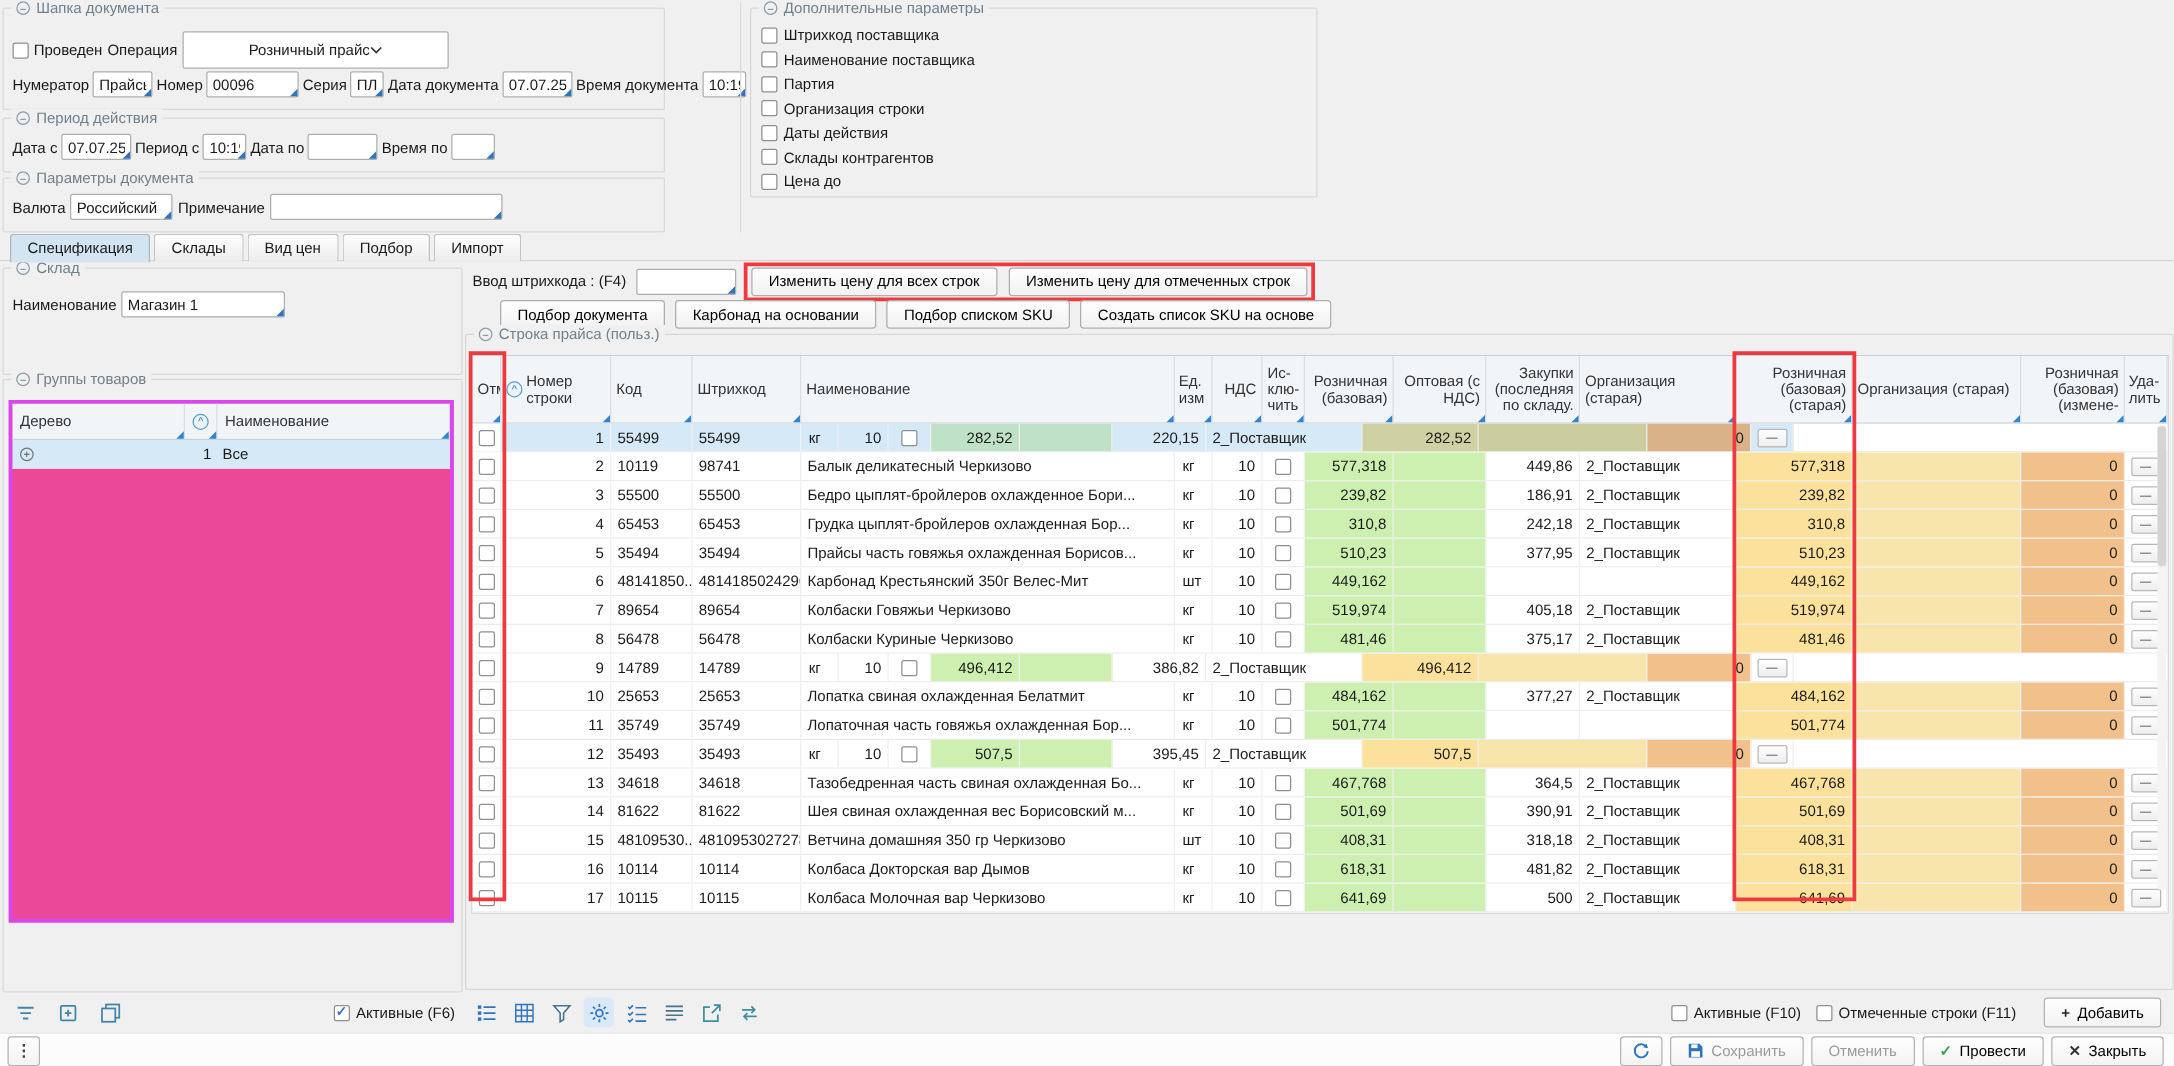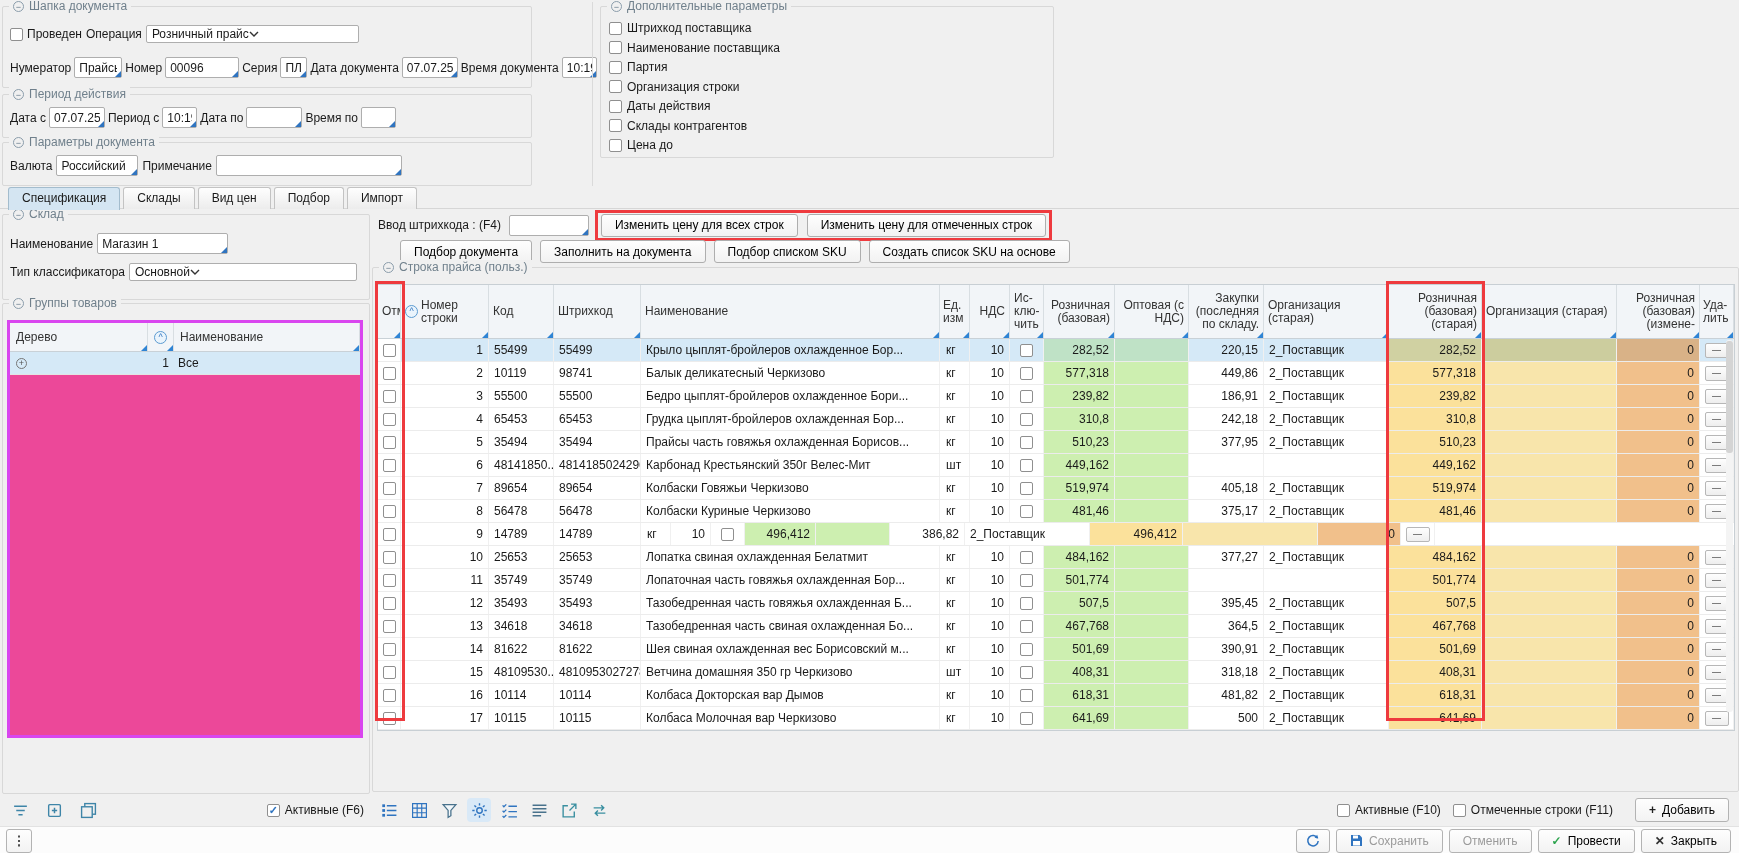--- a/index.html
+++ b/index.html
@@ -11,21 +11,21 @@
   .grp{position:absolute;border:1px solid #d8d8d8;border-radius:2px;background:transparent}
   .grp-label{position:absolute;top:-8px;left:6px;display:flex;align-items:center;gap:5px;background:#f0f0f0;padding:0 4px;color:#70808c;white-space:nowrap}
   .collapse-ic{width:11px;height:11px;border:1px solid #8b9dab;border-radius:50%;color:#5f7486;font-size:9px;line-height:10px;text-align:center;display:inline-block;font-style:normal;box-sizing:border-box}
   .collapse-ic i{font-style:normal}
   
   .frow{display:flex;align-items:center;gap:4px;white-space:nowrap}
   .lbl{white-space:nowrap}
   .fld{position:relative;display:inline-flex;align-items:center;height:21px;background:#fff;border:1px solid #aeaeae;border-radius:2px;box-sizing:border-box}
   .fld::after{content:"";position:absolute;right:0;bottom:0;border-style:solid;border-width:0 0 6px 6px;border-color:transparent transparent #2f74c0 transparent}
   .fld input{border:none;outline:none;background:transparent;font:inherit;color:inherit;width:100%;padding:0 4px;height:17px}
-  .combo{position:relative;display:inline-flex;align-items:center;height:18px;background:#fff;border:1px solid #aeaeae;border-radius:2px;box-sizing:border-box;justify-content:flex-start;padding-left:5px}
+  .combo{position:relative;display:inline-flex;align-items:center;height:30px;background:#fff;border:1px solid #aeaeae;border-radius:2px;box-sizing:border-box;justify-content:center;padding-left:5px}
   .combo svg{margin-right:5px}
   .cb{width:13px;height:13px;background:#fff;border:1px solid #8f8f8f;border-radius:2px;display:inline-flex;align-items:center;justify-content:center;box-sizing:border-box;flex:0 0 13px}
   .cb i{font-style:normal;color:#2f74c0;font-size:11px;line-height:11px;font-weight:bold}
   .cbrow{display:flex;align-items:center;gap:5px}
   
   #tabs{position:absolute;left:8px;top:187px;display:flex;gap:3px;z-index:3}
   .tab{height:21px;line-height:21px;padding:0 13px;border:1px solid #c3c3c3;border-bottom:none;border-radius:3px 3px 0 0;background:linear-gradient(#fefefe,#ececec)}
   .tab.active{background:#d4e5f2;border-color:#a3bccd;height:22px}
   #tabs-line{position:absolute;left:0;top:208px;width:1739px;height:1px;background:#d6d6d6;z-index:2}
   
@@ -230,29 +230,20 @@
     <div class="grp-label">
       <span class="collapse-ic"><i>−</i></span>
       <span>Склад</span>
     </div>
     <div class="frow" style="position:absolute;left:7px;top:18px">
       <span class="lbl">Наименование</span>
       <span class="fld" style="width:131px">
           <input value="Магазин 1" style="">
         </span>
     </div>
-    <div class="frow" style="position:absolute;left:7px;top:48px">
-      <span class="lbl">Тип классификатора</span>
-      <div class="combo" style="width:228px">
-        <span>Основной</span>
-        <svg width="10" height="7" viewBox="0 0 10 7">
-            <path d="M1 1l4 4 4-4" fill="none" stroke="#333" stroke-width="1.4"></path>
-          </svg>
-      </div>
-    </div>
   </div>
 
   <div class="grp" id="grp-groups">
     <div class="grp-label">
       <span class="collapse-ic"><i>−</i></span>
       <span>Группы товаров</span>
     </div>
     <div id="tree">
       <div class="mini-head">
         <div class="mh m-tree">
@@ -280,21 +271,21 @@
     <span class="fld" style="width:80px">
         <input value="" style="">
       </span>
     <div class="red-wrap" style="margin-left:6px">
       <button class="abtn">Изменить цену для всех строк</button>
       <button class="abtn">Изменить цену для отмеченных строк</button>
     </div>
   </div>
   <div style="position:absolute;left:400px;top:240px;display:flex;gap:8px">
     <button class="abtn">Подбор документа</button>
-    <button class="abtn">Заполнить на документа</button>
+    <button class="abtn">Карбонад на основании</button>
     <button class="abtn">Подбор списком SKU</button>
     <button class="abtn">Создать список SKU на основе</button>
   </div>
 
   <div class="grp" id="grp-price">
     <div class="grp-label">
       <span class="collapse-ic"><i>−</i></span>
       <span>Строка прайса (польз.)</span>
     </div>
     <div id="tbl">
@@ -350,21 +341,20 @@
           </div>
       </div>
       <div id="rows-host">
           <div class="trow sel">
             <div class="cell col-otm c-cb">
               <span class="cb"></span>
             </div>
             <div class="cell col-num tnum">1</div>
             <div class="cell col-code">55499</div>
             <div class="cell col-bar">55499</div>
-            <div class="cell col-name">Крыло цыплят-бройлеров охлажденное Бор...</div>
             <div class="cell col-unit">кг</div>
             <div class="cell col-vat tnum">10</div>
             <div class="cell col-excl c-cb">
               <span class="cb"></span>
             </div>
             <div class="cell col-retail tnum bg-g">282,52</div>
             <div class="cell col-opt bg-g"></div>
             <div class="cell col-pur tnum">220,15</div>
             <div class="cell col-org1">2_Поставщик</div>
             <div class="cell col-rold tnum bg-y">282,52</div>
@@ -613,21 +603,20 @@
               <button class="delbtn">—</button>
             </div>
           </div>
           <div class="trow">
             <div class="cell col-otm c-cb">
               <span class="cb"></span>
             </div>
             <div class="cell col-num tnum">12</div>
             <div class="cell col-code">35493</div>
             <div class="cell col-bar">35493</div>
-            <div class="cell col-name">Тазобедренная часть говяжья охлажденная Б...</div>
             <div class="cell col-unit">кг</div>
             <div class="cell col-vat tnum">10</div>
             <div class="cell col-excl c-cb">
               <span class="cb"></span>
             </div>
             <div class="cell col-retail tnum bg-g">507,5</div>
             <div class="cell col-opt bg-g"></div>
             <div class="cell col-pur tnum">395,45</div>
             <div class="cell col-org1">2_Поставщик</div>
             <div class="cell col-rold tnum bg-y">507,5</div>

